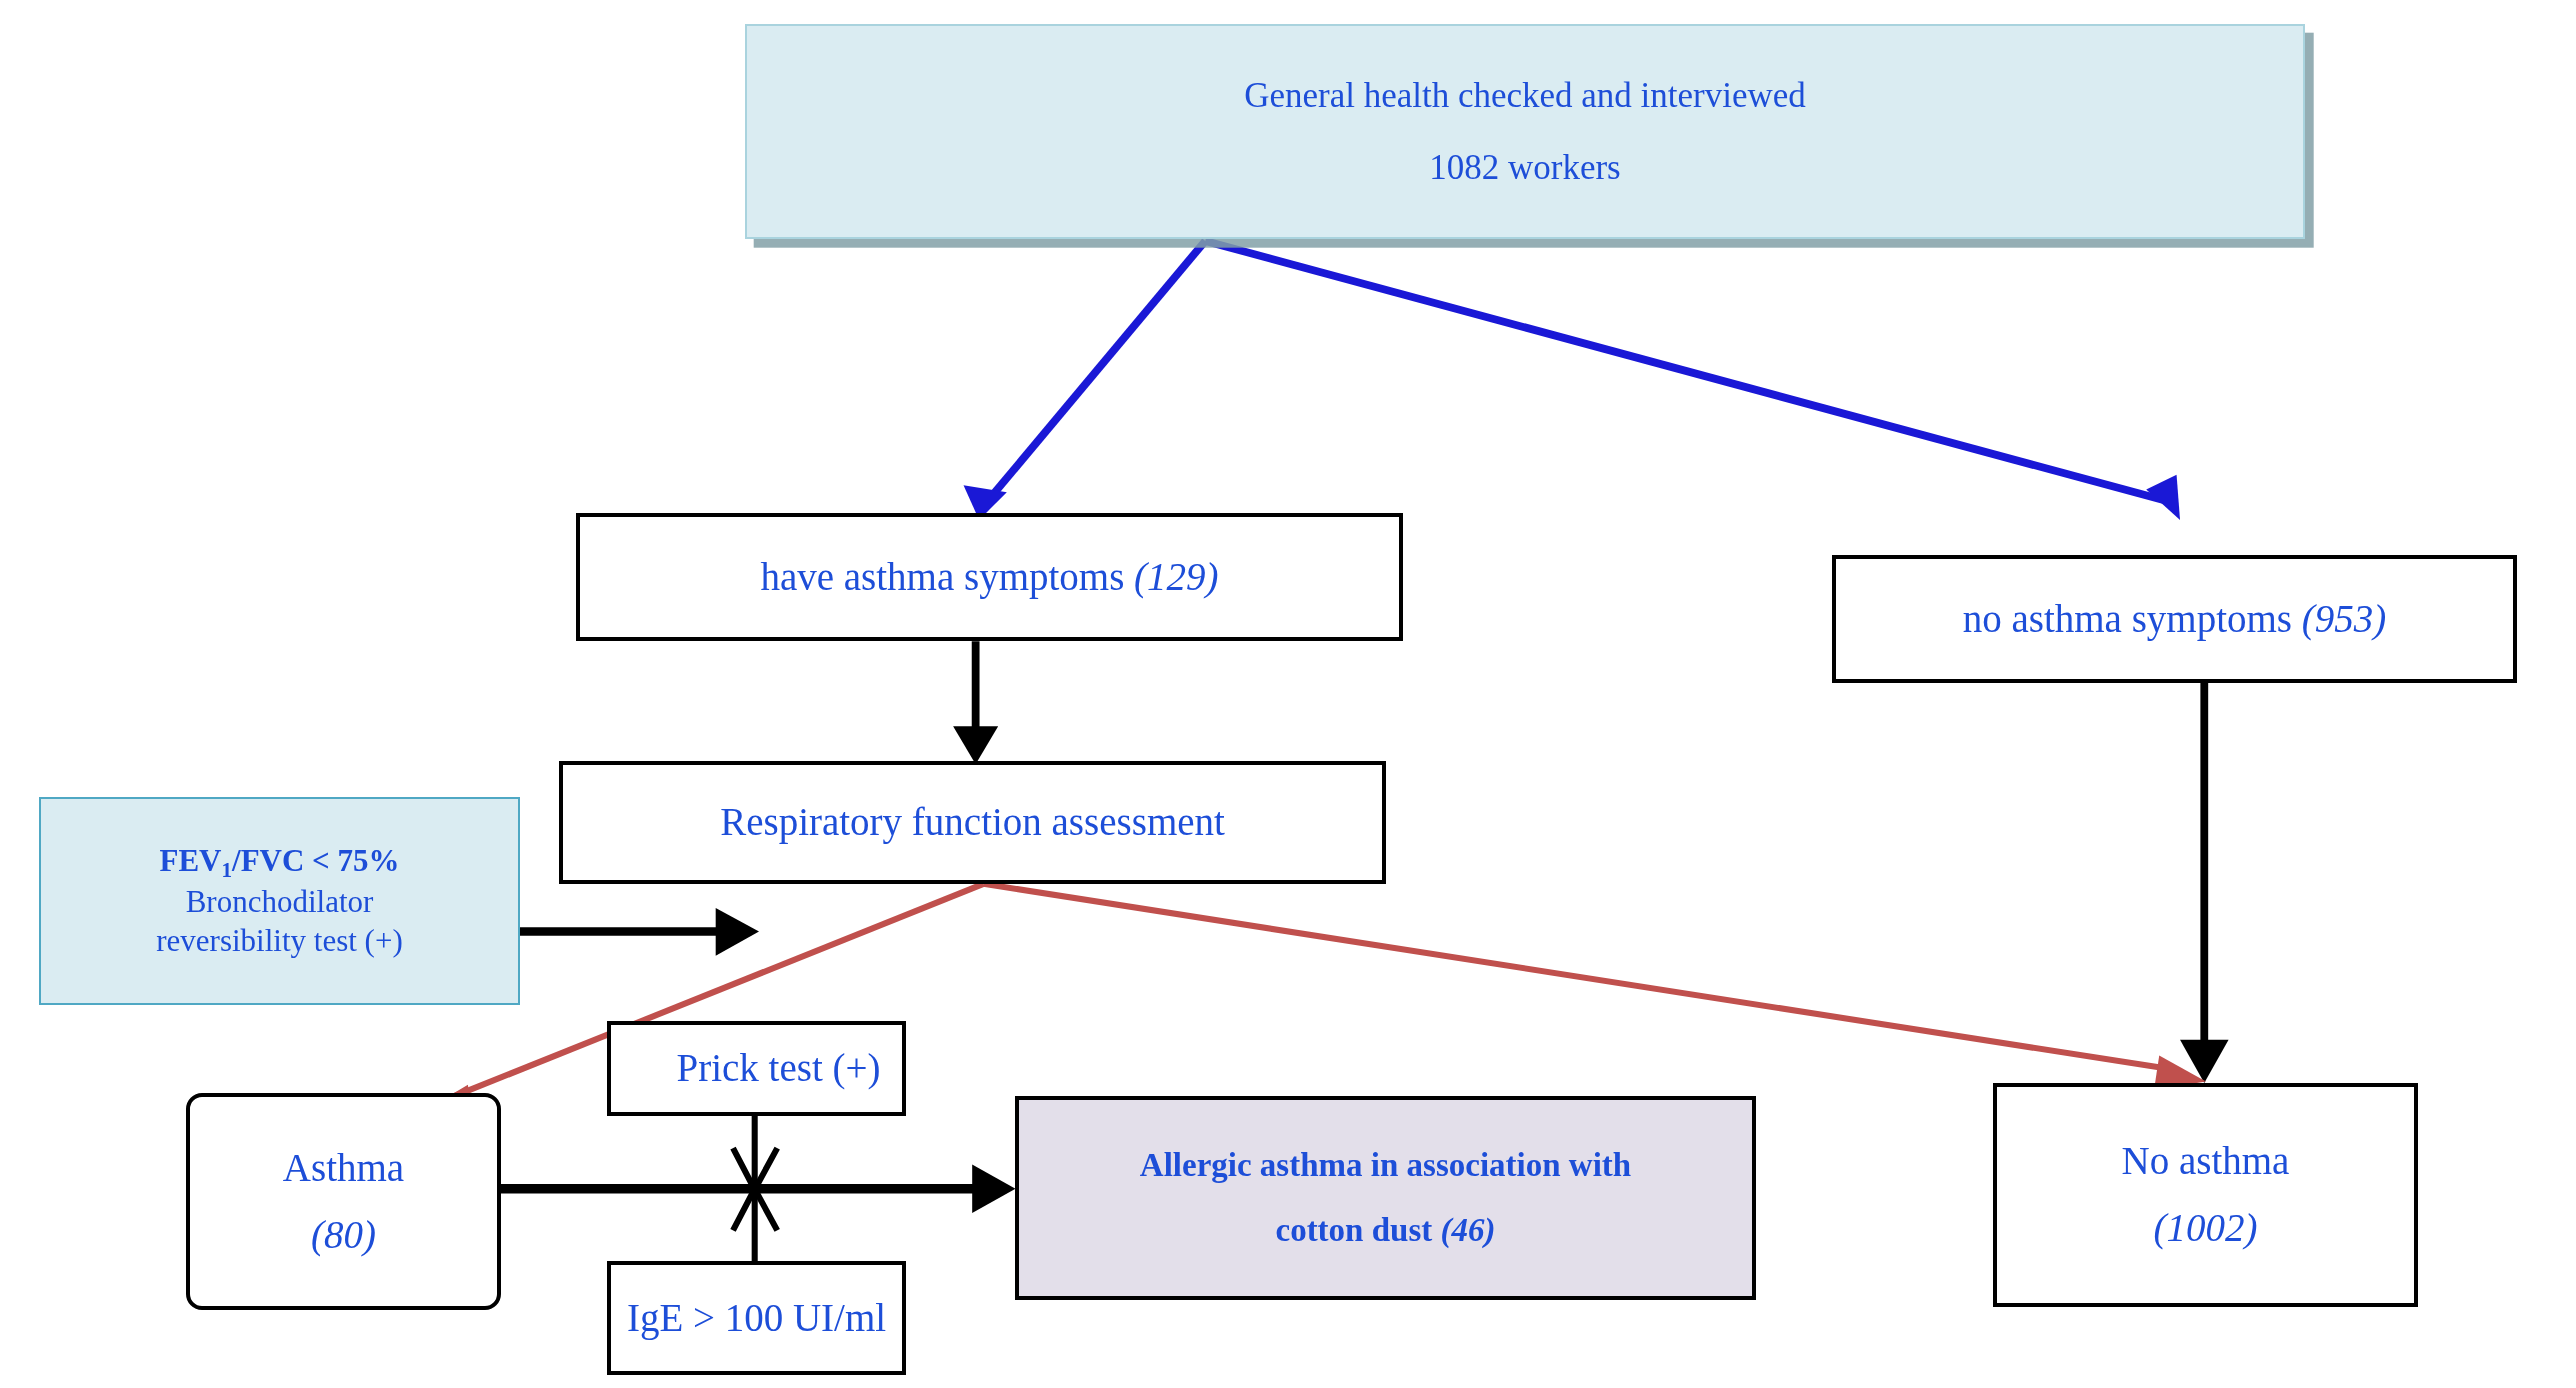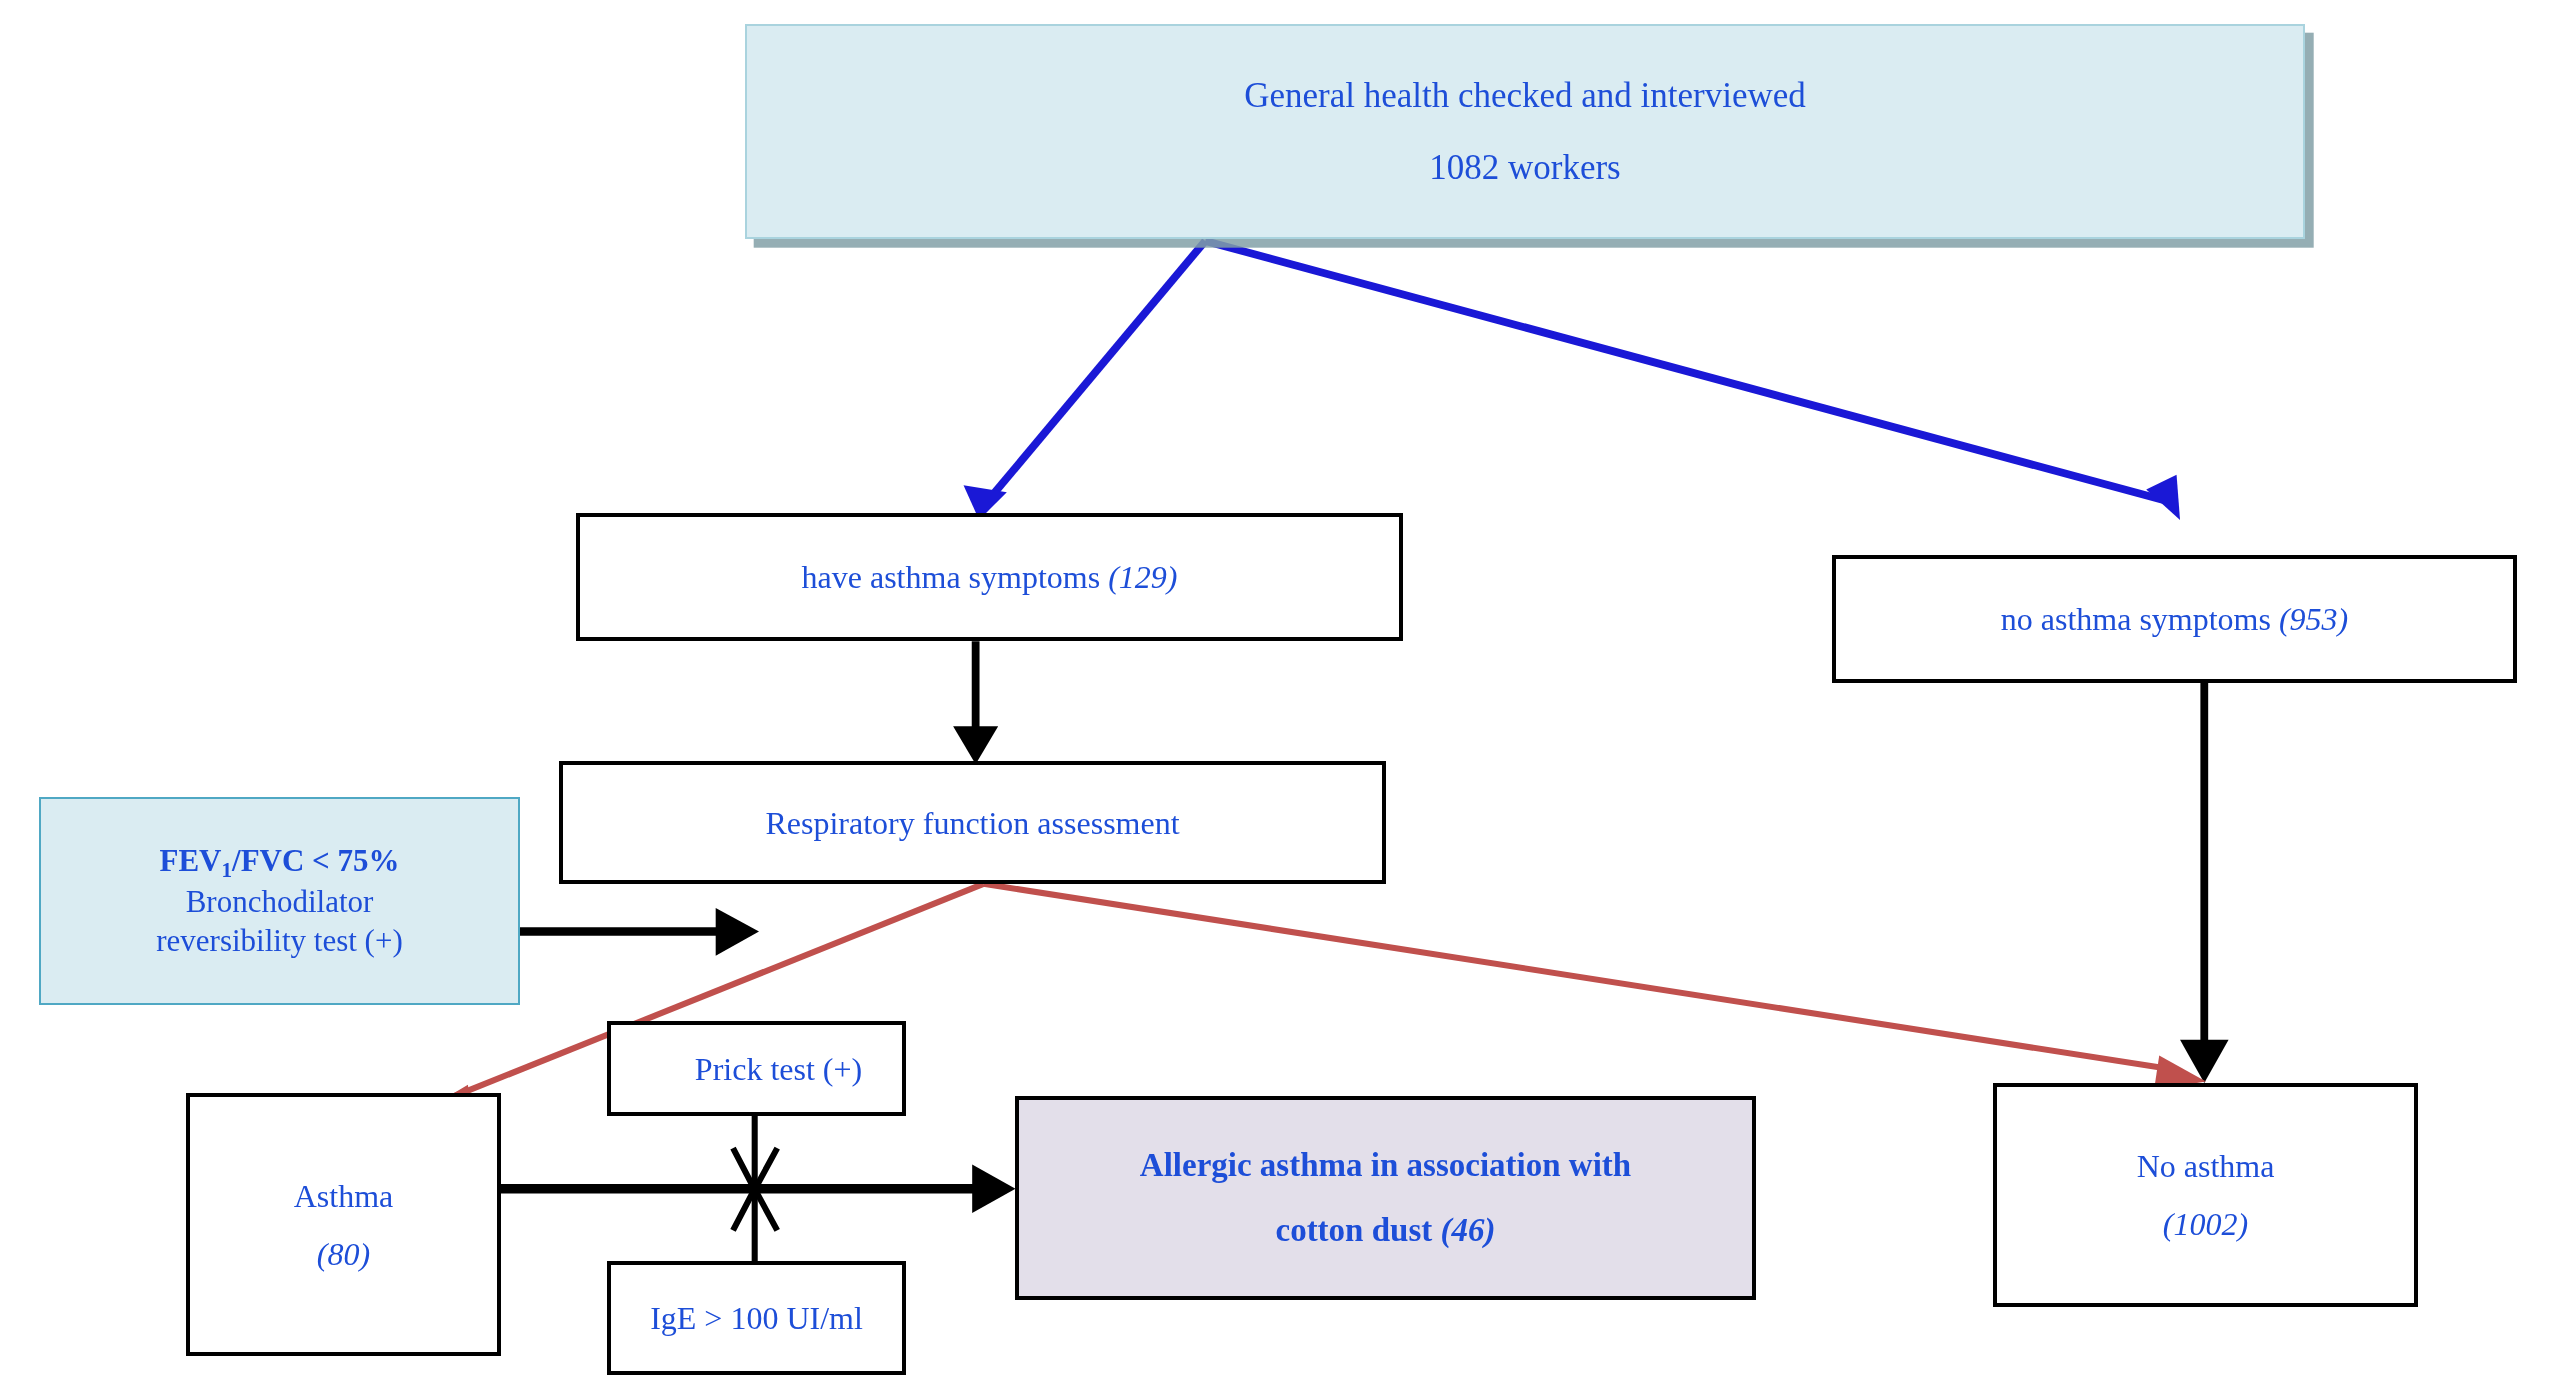--- a/index.html
+++ b/index.html
@@ -41,21 +41,21 @@
     background: #daecf2;
     border: 2.6px solid #a9d3de;
     box-shadow: 8.7px 8.7px 0 0 rgba(130,160,167,0.85);
     font-size: 35px;
   }
   .node-banner .line { margin: 14px 0; }
   
   .node-plain {
     background: #ffffff;
     border: 4.3px solid #000000;
-    font-size: 32px;
+    font-size: 39px;
   }
   .node-plain.bold { font-weight: normal; }
   
   .node-callout {
     background: #daecf2;
     border: 2.6px solid #4fa8c4;
     font-size: 31px;
     padding: 5.2px 8.7px;
   }
   .node-callout .l1 { font-weight: bold; }
@@ -153,21 +153,21 @@
   </div>
 
   <div class="node node-callout" style="left:39px; top:797px; width:481px; height:208px;">
     <div class="l1">
       <span>FEV</span><sub>1</sub><span>/FVC &lt; 75%</span>
     </div>
     <div>Bronchodilator</div>
     <div>reversibility test (+)</div>
   </div>
 
-  <div class="node node-plain bold" style="left:186px; top:1093px; width:315px; height:263px;">
+  <div class="node node-plain bold" style="left:186px; top:1093px; width:315px; height:217px;border-radius:16px;">
     <div class="stack-line">Asthma</div>
     <div class="stack-line count">(80)</div>
   </div>
 
   <div class="node node-plain bold" style="left:607px; top:1021px; width:299px; height:95px;padding-left:44px;">
     <div>Prick test (+)</div>
   </div>
 
   <div class="node node-plain bold" style="left:607px; top:1261px; width:299px; height:114px;">
     <div>IgE &gt; 100 UI/ml</div>

